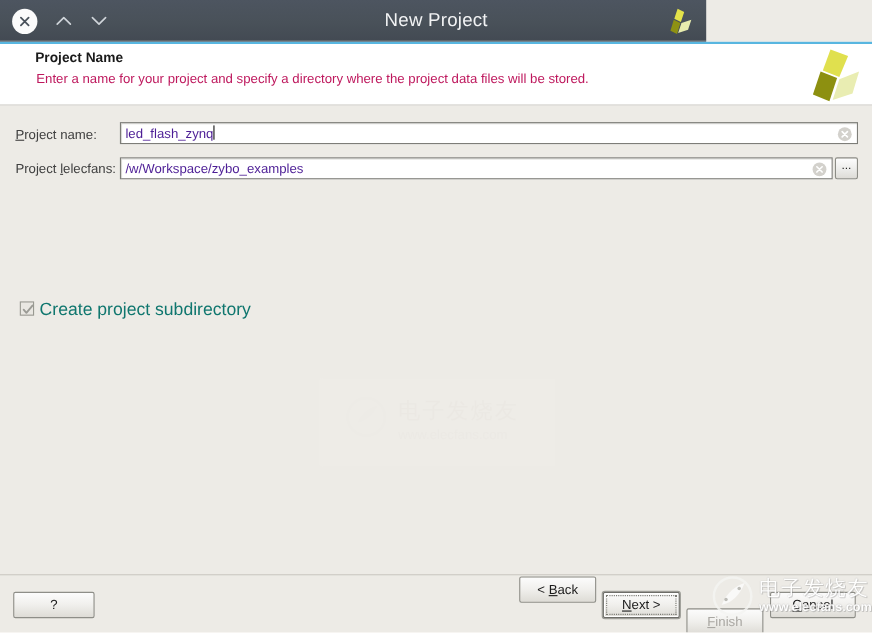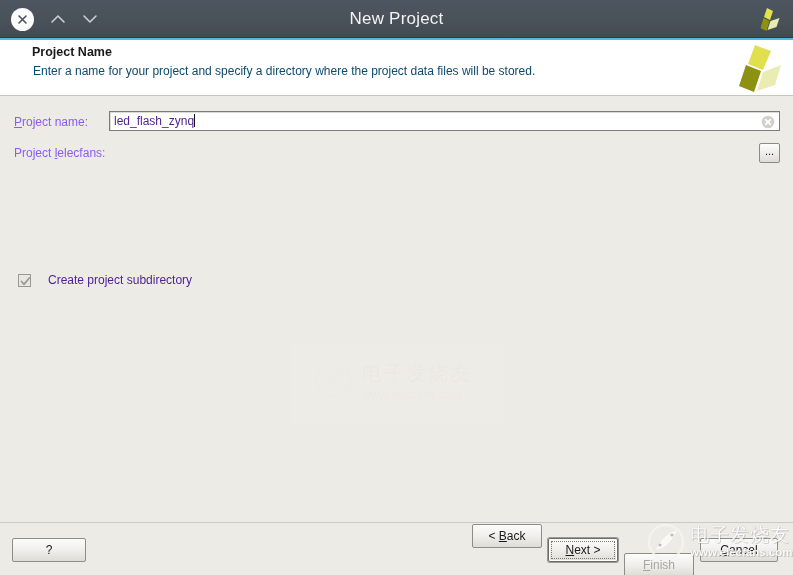--- a/index.html
+++ b/index.html
@@ -17,21 +17,21 @@
     height: 575px;
     overflow: hidden;
     background: #edebe6;
     box-sizing: border-box;
   }
 
   
   #titlebar {
     position: absolute;
     left: 0; top: 0;
-    width: 793px;
+    width: 642px;
     height: 38px;
     background: linear-gradient(to bottom, #4d5560 0%, #495159 55%, #434a53 100%);
     border-bottom: 1px solid #32383f;
     box-sizing: border-box;
   }
   #title-text {
     position: absolute;
     left: 0; top: 0;
     width: 793px;
     height: 38px;
@@ -87,21 +87,21 @@
     top: 5px;
     font-size: 12.5px;
     font-weight: bold;
     color: #1a1a1a;
   }
   #header-sub {
     position: absolute;
     left: 33px;
     top: 24px;
     font-size: 12px;
-    color: #0c4a6e;
+    color: #be185d;
   }
   #header-logo {
     position: absolute;
     right: 12px;
     top: 4px;
     width: 56px;
     height: 50px;
   }
 
   
@@ -110,21 +110,21 @@
     left: 0; top: 96px;
     width: 793px;
     height: 426px;
     background: #edebe6;
     box-sizing: border-box;
   }
 
   .field-label {
     position: absolute;
     font-size: 12px;
-    color: #8b5cf6;
+    color: #404040;
     white-space: nowrap;
   }
   .field-label u { text-decoration: underline; }
 
   .textfield {
     position: absolute;
     background: #ffffff;
     border: 1px solid #7d7d78;
     box-sizing: border-box;
     height: 20px;
@@ -183,24 +183,24 @@
     left: 0; top: 1px;
     width: 13px;
     height: 13px;
     background: #e9e7e2;
     border: 1px solid #999992;
     box-sizing: border-box;
   }
   #chk-box svg { display: block; margin: 1px 0 0 1px; }
   #chk-label {
     position: absolute;
-    left: 30px;
+    left: 18px;
     top: 0px;
-    font-size: 12px;
-    color: #4c1d95;
+    font-size: 16px;
+    color: #0f766e;
     white-space: nowrap;
   }
 
   #created-at {
     position: absolute;
     left: 14px;
     top: 206px;
     font-size: 12px;
     color: #1a1a1a;
     white-space: nowrap;
@@ -394,20 +394,29 @@
           <circle cx="7" cy="7" r="6.3" fill="#d3d1cc"></circle>
           <path d="M4.6 4.6 L9.4 9.4 M9.4 4.6 L4.6 9.4" stroke="#ffffff" stroke-width="1.5" stroke-linecap="round"></path>
         </svg>
       </span>
     </div>
 
     <div class="field-label" style="left:14px; top:50px;">
       <span>Project </span><u>l</u><span>elecfans:</span>
     </div>
 
+    <div class="textfield" style="left:109px; top:47px; width:648px;">
+      <span class="value">/w/Workspace/zybo_examples</span>
+      <span class="clear-icon">
+        <svg width="14" height="14" viewBox="0 0 14 14">
+          <circle cx="7" cy="7" r="6.3" fill="#d3d1cc"></circle>
+          <path d="M4.6 4.6 L9.4 9.4 M9.4 4.6 L4.6 9.4" stroke="#ffffff" stroke-width="1.5" stroke-linecap="round"></path>
+        </svg>
+      </span>
+    </div>
 
     <div id="chk-row">
       <span id="chk-box">
         <svg width="11" height="11" viewBox="0 0 11 11">
           <path d="M1.5 5.5 L4 8.4 L9.5 1.8" stroke="#9b9b95" stroke-width="1.7" fill="none" stroke-linecap="round" stroke-linejoin="round"></path>
         </svg>
       </span>
       <span id="chk-label">Create project subdirectory</span>
     </div>
 

